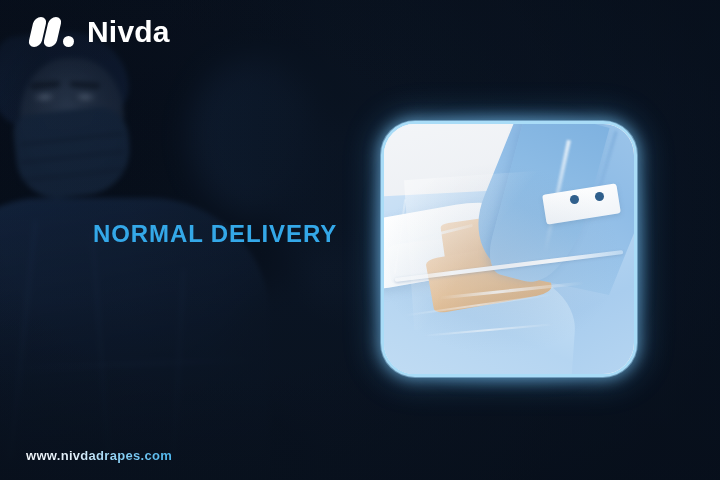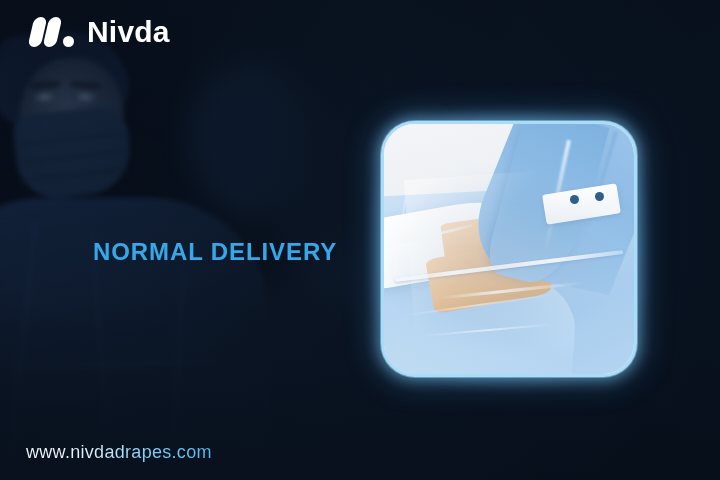--- a/index.html
+++ b/index.html
@@ -205,21 +205,21 @@
     font-size: 30px;
     font-weight: 700;
     letter-spacing: 0.2px;
     line-height: 1;
   }
 
   
   .headline {
     position: absolute;
     left: 93px;
-    top: 238px;
+    top: 220px;
     z-index: 8;
   }
   .headline-line1 {
     color: #34a8e8;
     font-size: 24px;
     font-weight: 700;
     letter-spacing: 0.9px;
     line-height: 1.16;
     text-transform: uppercase;
   }
@@ -231,22 +231,22 @@
     line-height: 1.16;
     text-transform: uppercase;
     margin-top: 3px;
   }
 
   
   .website {
     position: absolute;
     left: 26px;
     bottom: 17px;
-    font-size: 18px;
-    font-weight: 400;
+    font-size: 13px;
+    font-weight: 700;
     letter-spacing: 0.3px;
     z-index: 8;
     background: linear-gradient(90deg, #f4f8fc 0%, #e2f0fb 34%, #8ad0f4 64%, #4fb8ef 100%);
     -webkit-background-clip: text;
     background-clip: text;
     color: transparent;
     -webkit-text-fill-color: transparent;
   }
 
   

